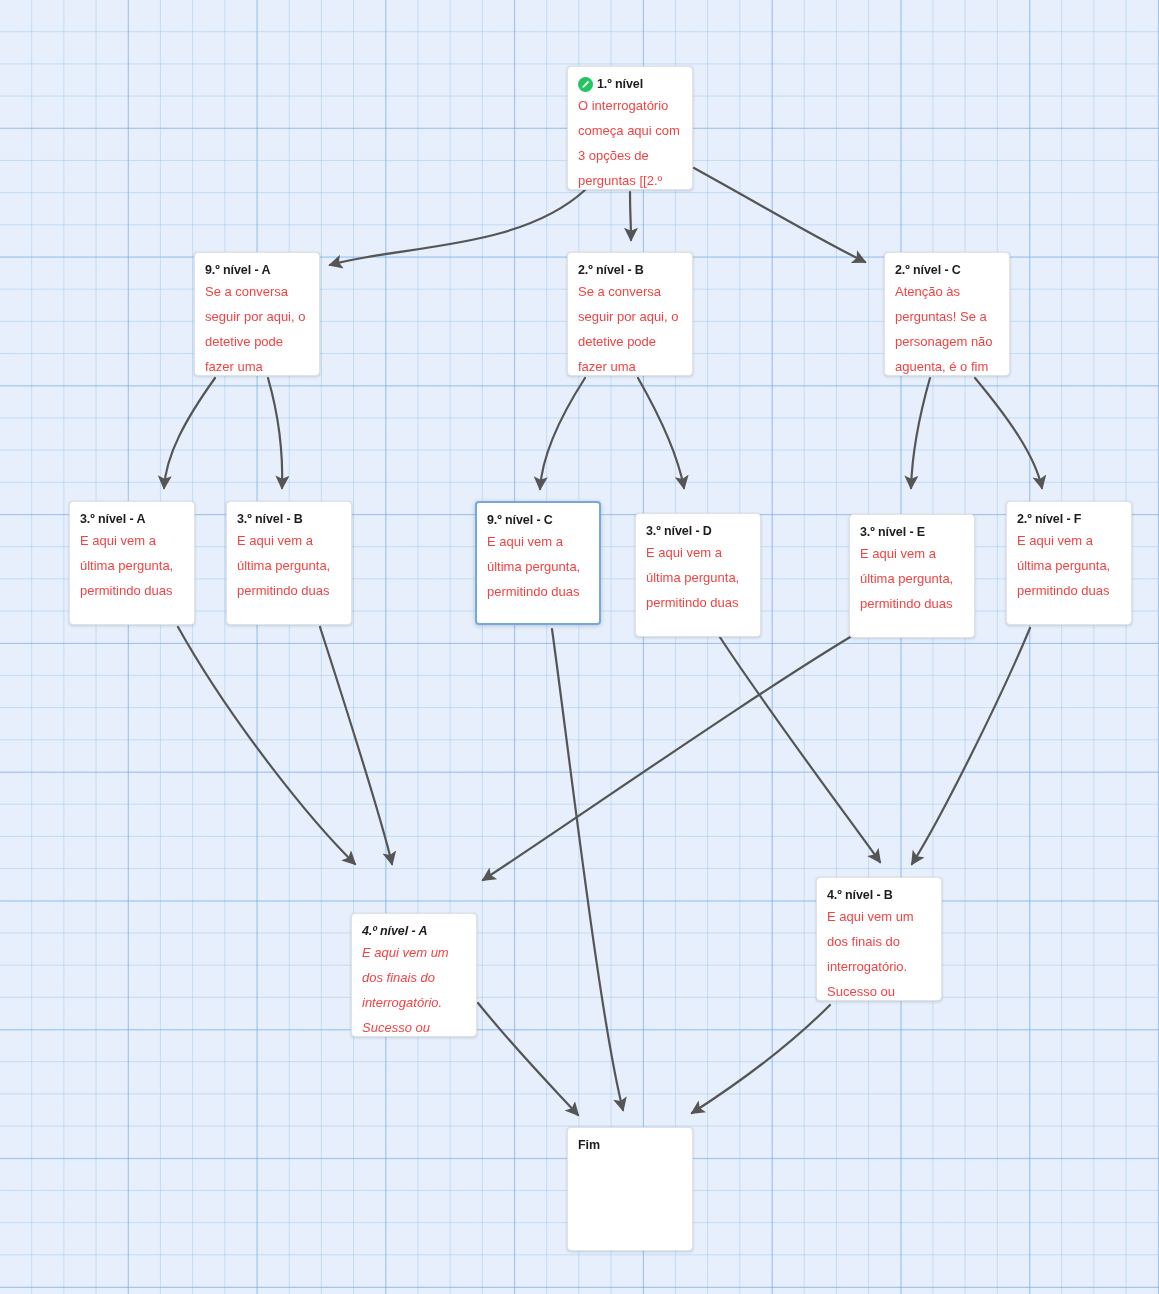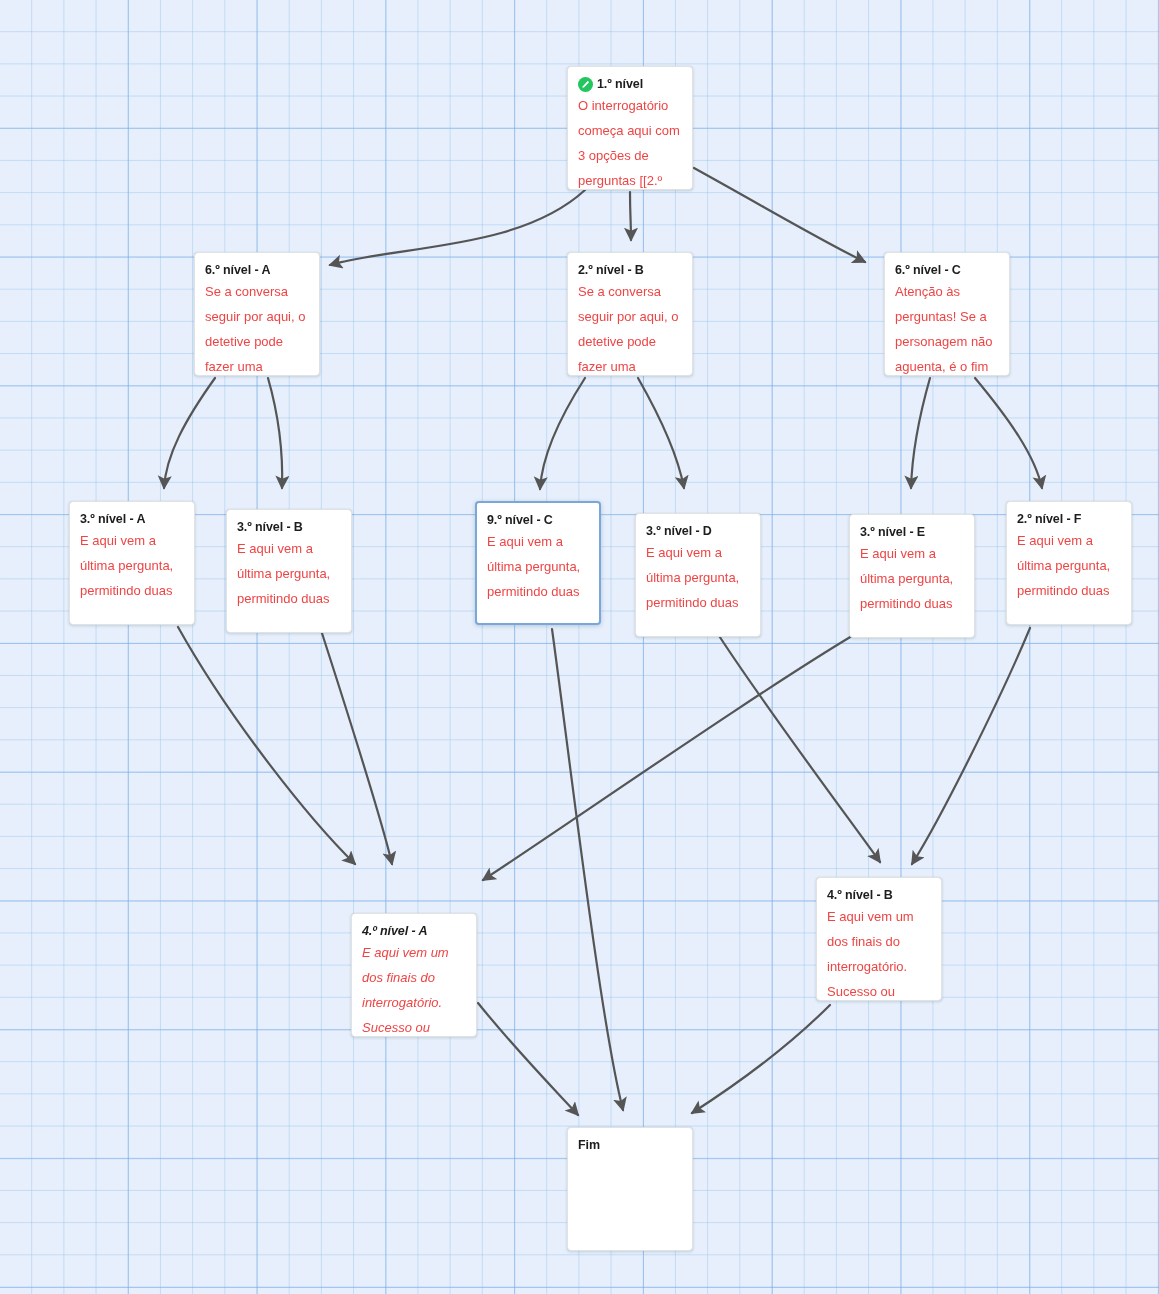--- a/index.html
+++ b/index.html
@@ -125,43 +125,43 @@
   <div id="nodes-layer">
       <div class="node" style="left: 567px; top: 66px;">
         <div class="node-title">
           <span class="start-icon"></span>
           <span>1.º nível</span>
         </div>
         <div class="node-body">O interrogatório começa aqui com 3 opções de perguntas [[2.º nível - A]]</div>
       </div>
       <div class="node" style="left: 194px; top: 252px;">
         <div class="node-title">
-          <span>6.º nível - A</span>
+          <span>9.º nível - A</span>
         </div>
         <div class="node-body">Se a conversa seguir por aqui, o detetive pode fazer uma pergunta,</div>
       </div>
       <div class="node" style="left: 567px; top: 252px;">
         <div class="node-title">
           <span>2.º nível - B</span>
         </div>
         <div class="node-body">Se a conversa seguir por aqui, o detetive pode fazer uma pergunta,</div>
       </div>
       <div class="node" style="left: 884px; top: 252px;">
         <div class="node-title">
-          <span>6.º nível - C</span>
+          <span>2.º nível - C</span>
         </div>
         <div class="node-body">Atenção às perguntas! Se a personagem não aguenta, é o fim do</div>
       </div>
       <div class="node" style="left: 69px; top: 501px;">
         <div class="node-title">
           <span>3.º nível - A</span>
         </div>
         <div class="node-body">E aqui vem a última pergunta, permitindo duas</div>
       </div>
-      <div class="node" style="left: 226px; top: 501px; margin-top: 8px;">
+      <div class="node" style="left: 226px; top: 501px;">
         <div class="node-title">
           <span>3.º nível - B</span>
         </div>
         <div class="node-body">E aqui vem a última pergunta, permitindo duas</div>
       </div>
       <div class="node selected" style="left: 475px; top: 501px;">
         <div class="node-title">
           <span>9.º nível - C</span>
         </div>
         <div class="node-body">E aqui vem a última pergunta, permitindo duas</div>

